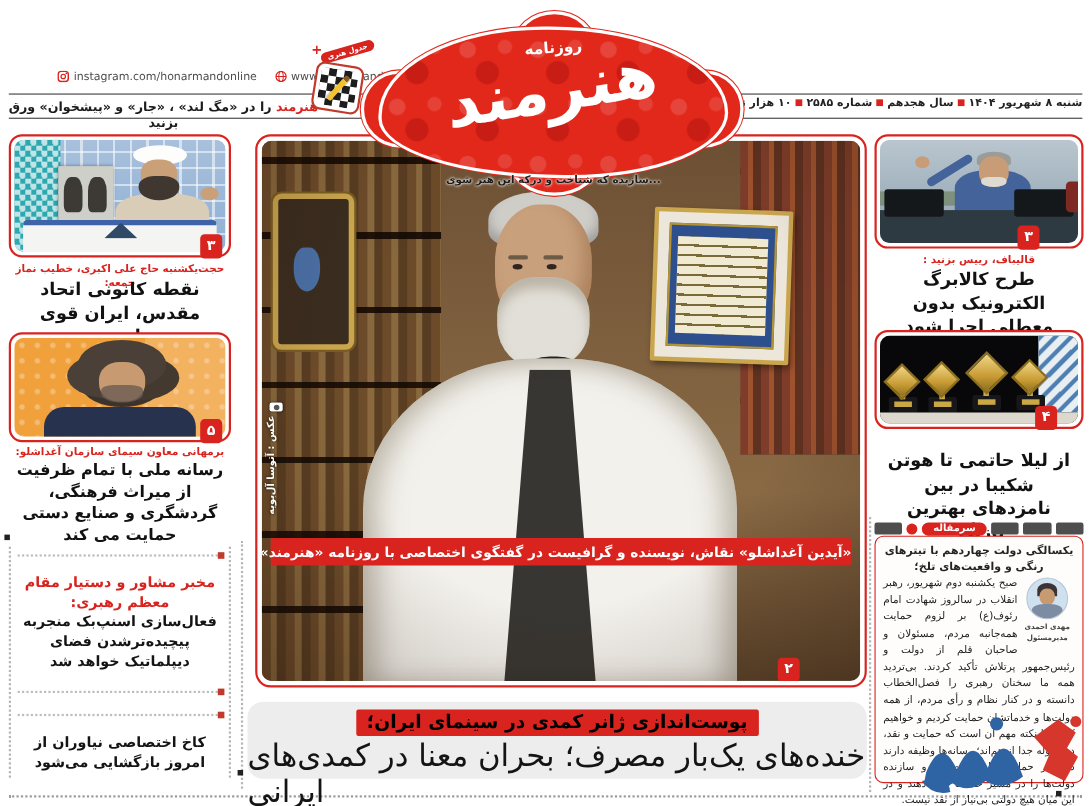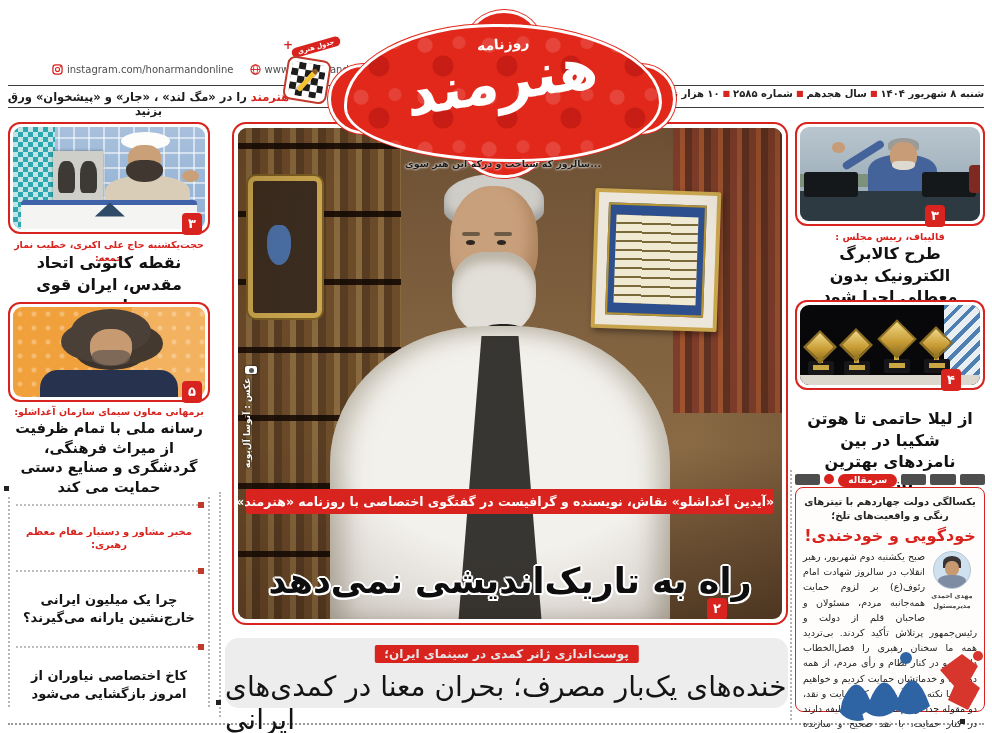--- a/index.html
+++ b/index.html
@@ -97,22 +97,22 @@
   .mp-kickerstrip{position:absolute;left:8px;right:8px;top:361px;height:25px;background:#d8231e;border-radius:3px;
     color:#fff;font-weight:700;font-size:12.5px;line-height:25px;text-align:center;direction:rtl;z-index:2;white-space:nowrap;}
   .outline-w{text-shadow:2px 0 0 #fff,-2px 0 0 #fff,0 2px 0 #fff,0 -2px 0 #fff,
              1.5px 1.5px 0 #fff,-1.5px -1.5px 0 #fff,1.5px -1.5px 0 #fff,-1.5px 1.5px 0 #fff;}
   .mp-hl-red{position:absolute;left:0;right:0;top:389px;text-align:center;font-size:33px;font-weight:700;color:#e1241c;
     direction:rtl;z-index:2;line-height:1;}
   .mp-hl-black{position:absolute;left:0;right:0;top:431px;text-align:center;font-size:35px;font-weight:700;color:#0e0e0e;
     direction:rtl;z-index:2;line-height:1.3;}
   
   .bstrip{position:absolute;left:225px;top:638px;width:563px;height:70px;background:#ededed;border-radius:14px;z-index:1;}
-  .bstrip .chip{position:absolute;left:50%;transform:translateX(-50%);top:7px;background:#d8231e;color:#e5e5e5;
-    font-size:12px;font-weight:700;padding:2px 10px;border-radius:2px;direction:rtl;white-space:nowrap;}
+  .bstrip .chip{position:absolute;left:50%;transform:translateX(-50%);top:7px;background:#d8231e;color:#000000;
+    font-size:17px;font-weight:700;padding:2px 10px;border-radius:2px;direction:rtl;white-space:nowrap;}
   .bstrip .hl2{position:absolute;left:0;right:0;top:32px;font-size:28px;font-weight:400;color:#141414;text-align:left;direction:rtl;}
   
   .sframe{border-radius:12px;border-width:2px;padding:3px;}
   
   .cl-bg{position:absolute;inset:0;background:
       repeating-linear-gradient(0deg,rgba(255,255,255,.55) 0 2px,transparent 2px 15px),
       repeating-linear-gradient(90deg,rgba(255,255,255,.55) 0 2px,transparent 2px 15px),
       linear-gradient(180deg,#a8c0dc,#8fb0d4);}
   .cl-col{position:absolute;left:0;top:0;width:22%;height:100%;background:
       repeating-conic-gradient(rgba(255,255,255,.7) 0% 25%, transparent 0% 50%) 0 0/10px 10px,#2ea8b0;}
@@ -154,21 +154,21 @@
   .tp-bg{position:absolute;inset:0;background:#08080a;}
   .tp-panel{position:absolute;right:0;top:0;width:20%;height:88%;background:
      repeating-linear-gradient(135deg,#4d7fb3 0 4px,transparent 4px 10px),#e8eef2;}
   .tp-table{position:absolute;left:0;bottom:0;width:100%;height:13%;background:#ddd8ce;}
   .tr-gem{position:absolute;width:20px;height:20px;transform:rotate(45deg);
      background:linear-gradient(135deg,#f0d784,#c79a33 60%,#8a6d20);box-shadow:0 0 0 2px #8a6d20;}
   .tr-base{position:absolute;width:26px;height:14px;background:#17171a;border-radius:2px;}
   .tr-plq{position:absolute;width:16px;height:5px;background:#caa845;left:5px;top:4px;}
   .tr-stem{position:absolute;width:5px;height:10px;background:#caa845;}
   
-  .ed-header{position:absolute;left:795px;top:474px;width:190px;height:13px;display:flex;gap:4px;z-index:2;}
+  .ed-header{position:absolute;left:795px;top:474px;width:190px;height:13px;display:flex;gap:4px;align-items:center;z-index:2;}
   .ed-header .blk{flex:1;height:11px;background:#4e4e4e;border-radius:2px;}
   .ed-header .dot{width:10px;height:10px;border-radius:50%;background:#d8231e;}
   .ed-header .tab{background:#d8231e;color:#fff;font-size:9px;font-weight:700;padding:1px 10px;border-radius:7px;direction:rtl;}
   .ed-box{position:absolute;left:795px;top:487px;width:190px;height:225px;border:1.5px solid #d8231e;border-radius:8px;
      background:#fffdfb;box-sizing:border-box;padding:7px 7px 4px;z-index:1;}
   .ed-kicker{font-size:10px;font-weight:700;color:#242424;text-align:center;direction:rtl;line-height:1.4;}
   .ed-hl{font-size:16px;font-weight:700;color:#d8231e;text-align:center;direction:rtl;margin:3px 0 4px;}
   .ed-body{font-size:9.5px;color:#1d1d1d;direction:rtl;text-align:justify;line-height:1.6;}
   .ed-author{float:left;width:46px;margin:2px 0 2px 2px;text-align:center;}
   .ed-avatar{width:36px;height:36px;border-radius:50%;background:#cfe0ef;margin:0 auto;position:relative;overflow:hidden;border:1px solid #b5c6d6;}
@@ -253,21 +253,20 @@
         <div class="mp-eye2"></div>
       <div class="mp-beard"></div>
       <div class="mp-tee"></div>
       <div class="mp-shirt">
           <div class="gap"></div>
         </div>
       <div class="mp-vign"></div>
       <div class="mp-cam"></div>
       <div class="mp-credit">عکس : آتوسا آل‌بویه</div>
       <div class="mp-kickerstrip">«آیدین آغداشلو» نقاش، نویسنده و گرافیست در گفتگوی اختصاصی با روزنامه «هنرمند»؛</div>
-      <div class="mp-hl-black outline-w">راه به تاریک‌اندیشی نمی‌دهد</div>
       <div class="pagenum" style="right:55px;top:470px;">۲</div>
     </div>
   </div>
 
   <div class="bstrip">
     <div class="chip">پوست‌اندازی ژانر کمدی در سینمای ایران؛</div>
     <div class="hl2">خنده‌های یک‌بار مصرف؛ بحران معنا در کمدی‌های ایرانی</div>
   </div>
   <div class="blksq" style="left:216px;top:700px;"></div>
 
@@ -303,28 +302,26 @@
     <div class="pagenum" style="right:6px;bottom:-3px;">۵</div>
   </div>
   <div class="kicker abs" style="left:8px;top:406px;width:202px;">برمهانی معاون سیمای سازمان آغداشلو:</div>
   <div class="hl abs" style="left:14px;top:419px;width:190px;font-size:14.5px;">رسانه ملی با تمام ظرفیت از میراث فرهنگی، گردشگری و صنایع دستی حمایت می کند</div>
 
   <div class="briefs">
     <div class="bdiv">
         <span class="rsq"></span>
       </div>
     <div class="brief">
-      <div class="kicker" style="font-size:10px;">مخبر مشاور و دستیار مقام معظم رهبری:</div>
+      <div class="kicker" style="font-size:13px;">مخبر مشاور و دستیار مقام معظم رهبری:</div>
+      <div class="bh">فعال‌سازی اسنپ‌بک منجربه پیچیده‌ترشدن فضای دیپلماتیک خواهد شد</div>
     </div>
     <div class="bdiv">
         <span class="rsq"></span>
       </div>
-    <div class="brief">
-      <div class="bh">چرا یک میلیون ایرانی خارج‌نشین یارانه می‌گیرند؟</div>
-    </div>
     <div class="bdiv">
         <span class="rsq"></span>
       </div>
     <div class="brief">
       <div class="bh">کاخ اختصاصی نیاوران از امروز بازگشایی می‌شود</div>
     </div>
   </div>
 
   <div class="frame sframe" style="left:795px;top:122px;width:190px;height:104px;">
     <div class="photo">
@@ -336,21 +333,21 @@
       <div class="gh-hair"></div>
       <div class="gh-face"></div>
       <div class="gh-beard"></div>
       <div class="gh-desk"></div>
       <div class="gh-mon a"></div>
       <div class="gh-mon b"></div>
       <div class="gh-chair"></div>
     </div>
     <div class="pagenum" style="right:38px;bottom:-3px;">۳</div>
   </div>
-  <div class="kicker abs" style="left:795px;top:231px;width:190px;">قالیباف، رییس مجلس :</div>
+  <div class="kicker abs" style="left:795px;top:231px;width:190px;">قالیباف، رییس بزنید :</div>
   <div class="hl abs" style="left:803px;top:243px;width:174px;font-size:16px;">طرح کالابرگ الکترونیک بدون معطلی اجرا شود</div>
 
   <div class="frame sframe" style="left:795px;top:300px;width:190px;height:90px;">
     <div class="photo">
       <div class="tp-bg"></div>
       <div class="tp-panel"></div>
       <div class="tr-base" style="left:8px;bottom:10px;">
           <div class="tr-plq"></div>
         </div>
       <div class="tr-stem" style="left:18px;bottom:22px;"></div>
@@ -379,21 +376,20 @@
   <div class="ed-header">
     <span class="blk"></span>
     <span class="dot"></span>
     <span class="tab">سرمقاله</span>
     <span class="blk"></span>
       <span class="blk"></span>
       <span class="blk"></span>
   </div>
   <div class="ed-box">
     <div class="ed-kicker">یکسالگی دولت چهاردهم با تیترهای رنگی و واقعیت‌های تلخ؛</div>
-    <div class="ed-hl">خودگویی و خودخندی!</div>
     <div class="ed-body">
       <span class="ed-author" style="float:right;margin:2px 2px 2px 4px;">
         <span class="ed-avatar" style="display:block;">
             <span class="h"></span>
             <span class="f"></span>
             <span class="s"></span>
           </span>
         <span class="ed-cap" style="display:block;">مهدی احمدی مدیرمسئول</span>
       </span>
       <span>صبح یکشنبه دوم شهریور، رهبر انقلاب در سالروز شهادت امام رئوف(ع) بر لزوم حمایت همه‌جانبه مردم، مسئولان و صاحبان قلم از دولت و رئیس‌جمهور پرتلاش تأکید کردند. بی‌تردید همه ما </span>
@@ -409,21 +405,21 @@
   <div class="blksq" style="left:4px;top:486px;"></div>
 
   <div class="masthead">
     <div class="lobe l"></div>
       <div class="lobe r"></div>
       <div class="lobe t"></div>
       <div class="lobe b"></div>
     <div class="blob"></div>
     <div class="mast-word rtl">روزنامه</div>
     <div class="mast-title rtl">هنرمند</div>
-    <div class="mast-slogan rtl">...سالروز که شناخت و درکه این هنر شوی</div>
+    <div class="mast-slogan rtl">...سازنده که شناخت و درکه این هنر شوی</div>
   </div>
 
   <div class="wmark">
     <svg width="156" height="93" viewBox="0 0 156 93">
       <path d="M6 62 q14 -34 28 -2 q14 -34 28 -2 q14 -34 28 -2 l4 10 q-18 14 -34 4 q-16 12 -30 2 q-14 10 -26 0 z" fill="#2e63a4"></path>
       <circle cx="70" cy="18" r="6" fill="#2e63a4"></circle>
       <path d="M2 70 q10 14 26 10 l-4 -14 z" fill="#2e63a4"></path>
       <path d="M104 30 l22 -16 l16 12 l-8 14 l10 8 l-12 22 l-20 -10 l6 -14 z" fill="#d6362b"></path>
       <circle cx="142" cy="16" r="5" fill="#d6362b"></circle>
     </svg>

